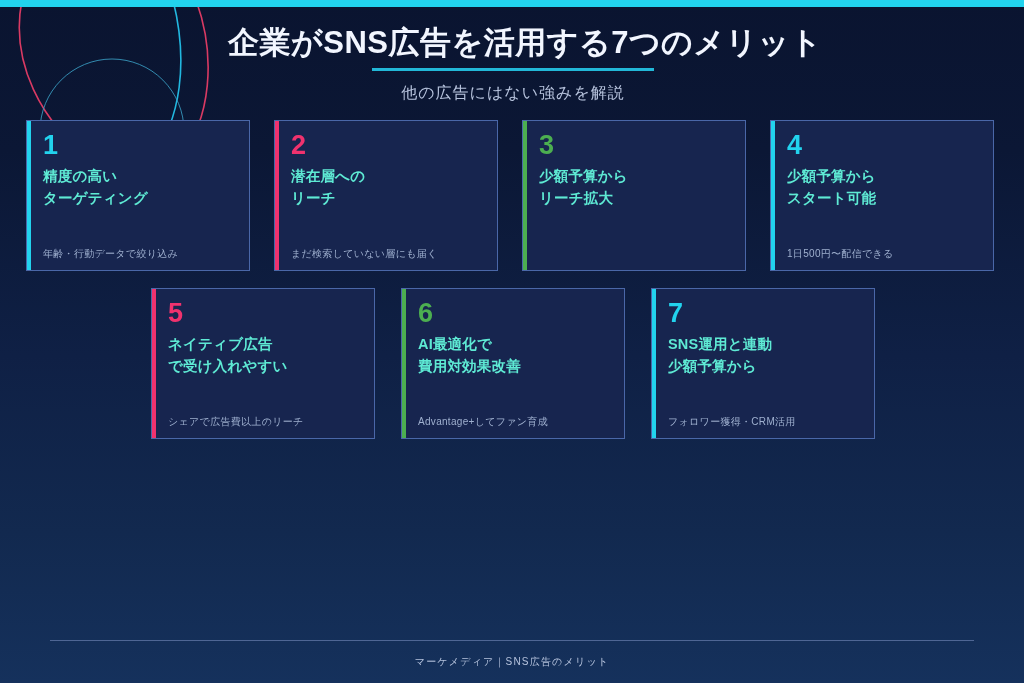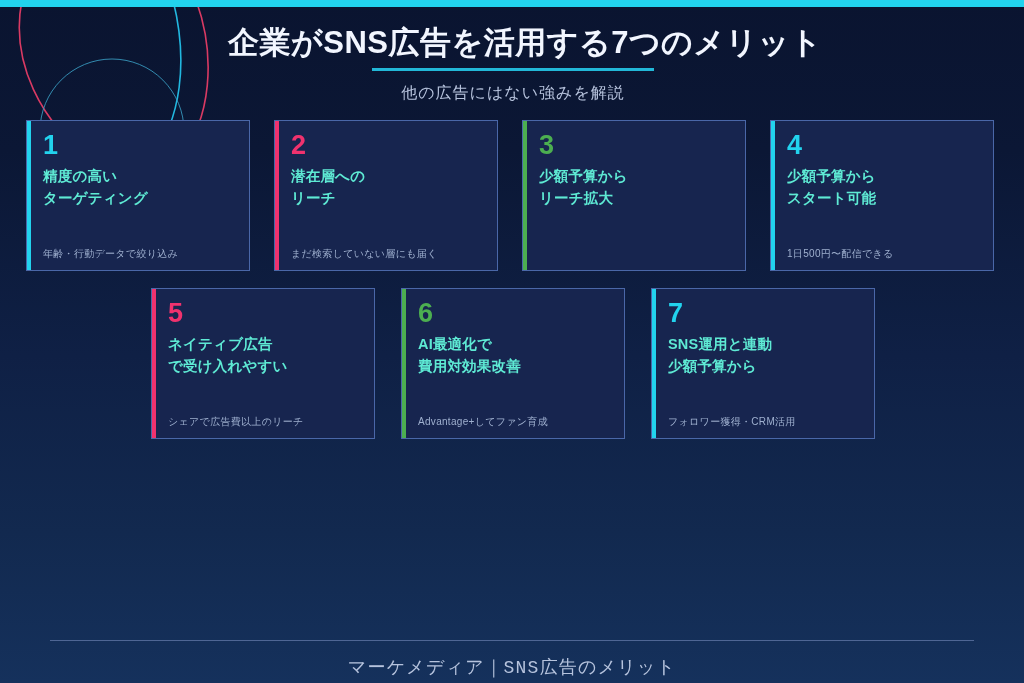--- a/index.html
+++ b/index.html
@@ -132,24 +132,23 @@
     z-index: 3;
   }
   .footer-rule {
     width: 100%;
     height: 1px;
     background: #4f6694;
   }
   .footer-text {
     margin-top: 14px;
     text-align: center;
-    font-size: 18px;
+    font-size: 10px;
     color: #b6c3dd;
     letter-spacing: 1.2px;
-    font-family: Liberation Mono, monospace;
   }
 </style>
 </head>
 <body>
 
 <div id="slide">
 
   <div class="top-bar"></div>
 
   <svg class="deco" viewBox="0 0 300 160" preserveAspectRatio="none">

